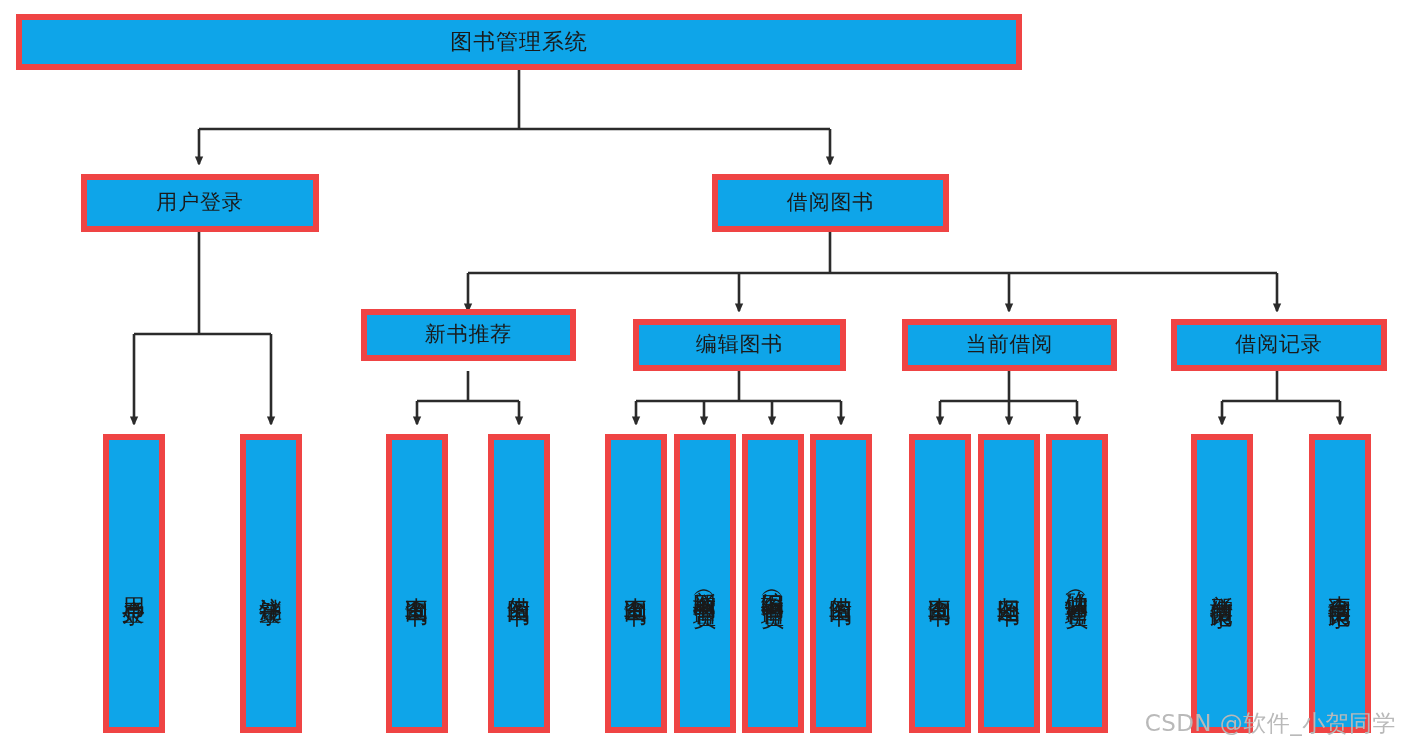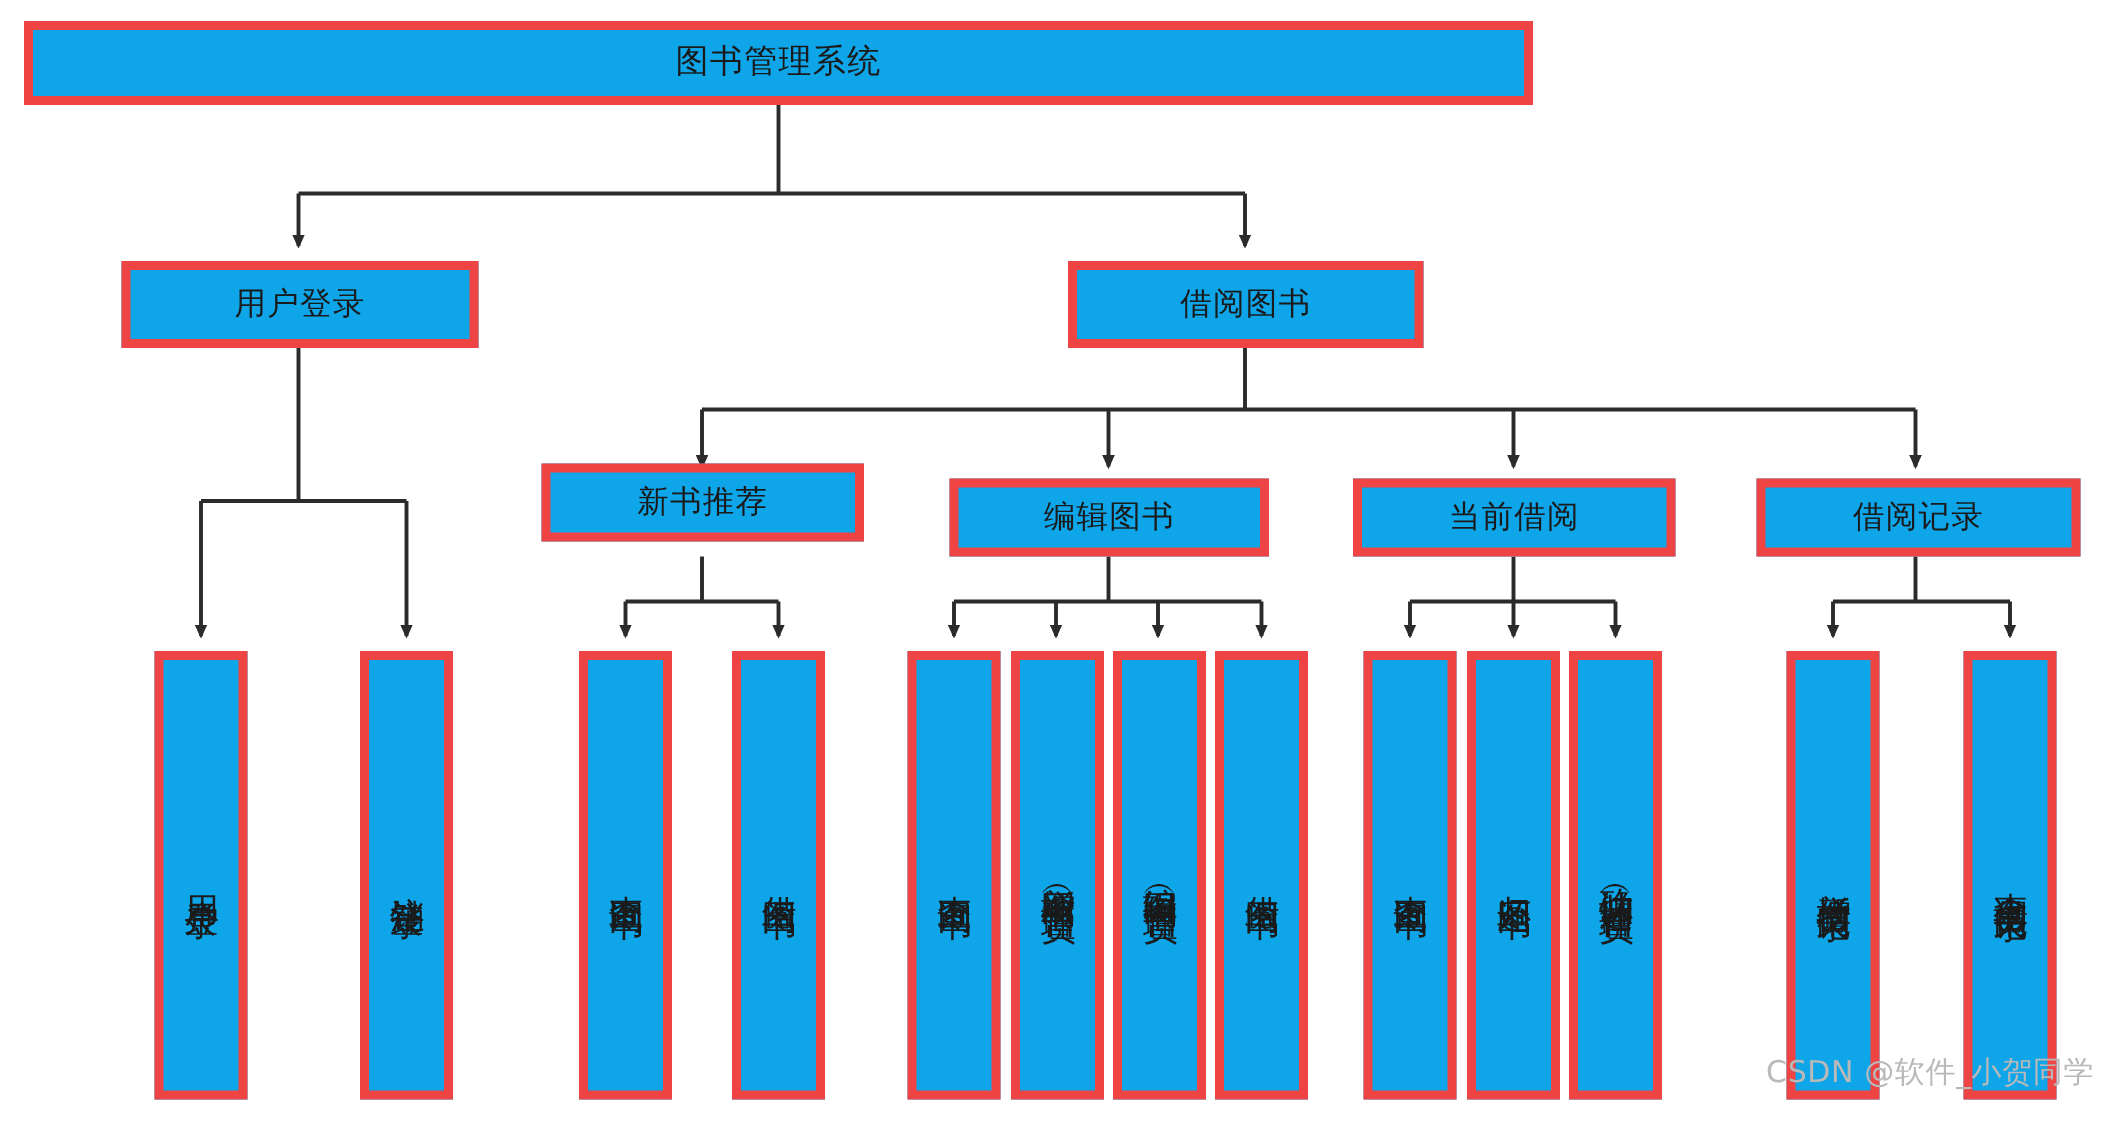--- a/index.html
+++ b/index.html
@@ -61,22 +61,22 @@
     text-orientation: upright;
     font-size: 23px;
     line-height: 1.22;
     letter-spacing: 0.10em;
     white-space: nowrap;
   }
   
   #watermark {
     position: absolute;
     right: 9px;
-    bottom: 19px;
-    font-size: 20px;
+    bottom: 8px;
+    font-size: 23px;
     color: #b9b9b9;
     letter-spacing: 0.02em;
     white-space: nowrap;
     font-family: "DejaVu Sans", "Liberation Sans", sans-serif;
     pointer-events: none;
   }
 </style>
 </head>
 <body>
 

